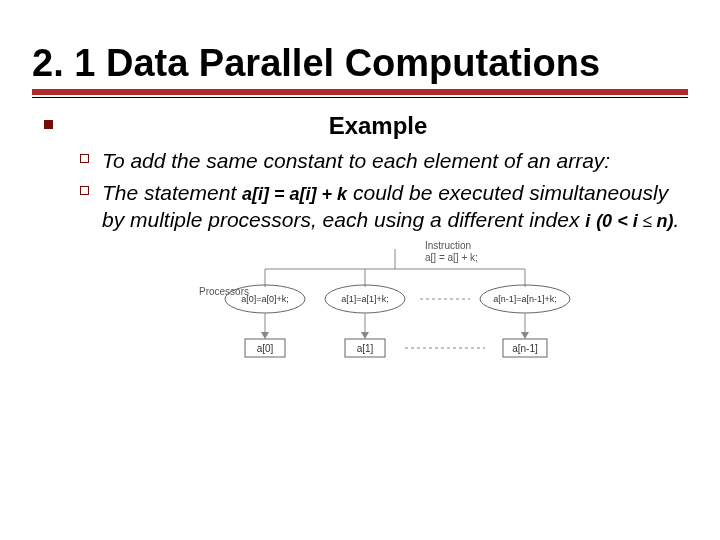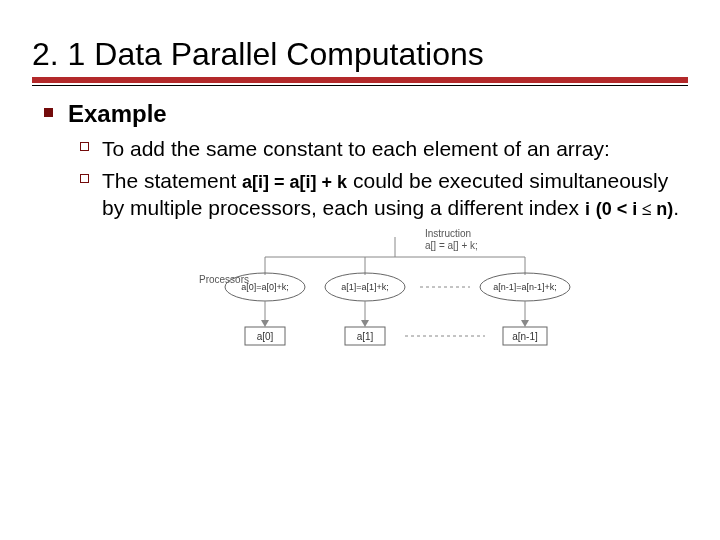--- a/index.html
+++ b/index.html
@@ -13,23 +13,23 @@
     overflow: hidden;
   }
   .slide {
     box-sizing: border-box;
     width: 720px;
     height: 540px;
     padding: 18px 32px 0 32px;
     position: relative;
   }
   .title {
-    font-size: 32px;
-    font-weight: 400;
-    margin: 18px 0 4px 0;
+    font-size: 38px;
+    font-weight: 700;
+    margin: 24px 0 4px 0;
     letter-spacing: 0px;
   }
   .rule-stack {
     margin-bottom: 14px;
   }
   .rule-red {
     height: 6px;
     background: #b3292a;
   }
   .rule-gap {
@@ -39,20 +39,21 @@
   .rule-thin {
     height: 1px;
     background: #000;
   }
   .body {
     padding-left: 36px;
   }
   .lvl1 {
     position: relative;
     margin-bottom: 8px;
+    text-align: center;
   }
   .lvl1 .bullet1 {
     position: absolute;
     left: -24px;
     top: 8px;
     width: 9px;
     height: 9px;
     background: #730b0b;
   }
   .lvl1-text {
@@ -60,20 +61,21 @@
     font-weight: 700;
   }
   .lvl2-wrap {
     padding-left: 34px;
   }
   .lvl2 {
     position: relative;
     font-size: 21px;
     line-height: 1.25;
     margin-bottom: 6px;
+    font-style: italic;
   }
   .lvl2 .bullet2 {
     position: absolute;
     left: -22px;
     top: 6px;
     width: 9px;
     height: 9px;
     border: 1px solid #730b0b;
     box-sizing: border-box;
   }

